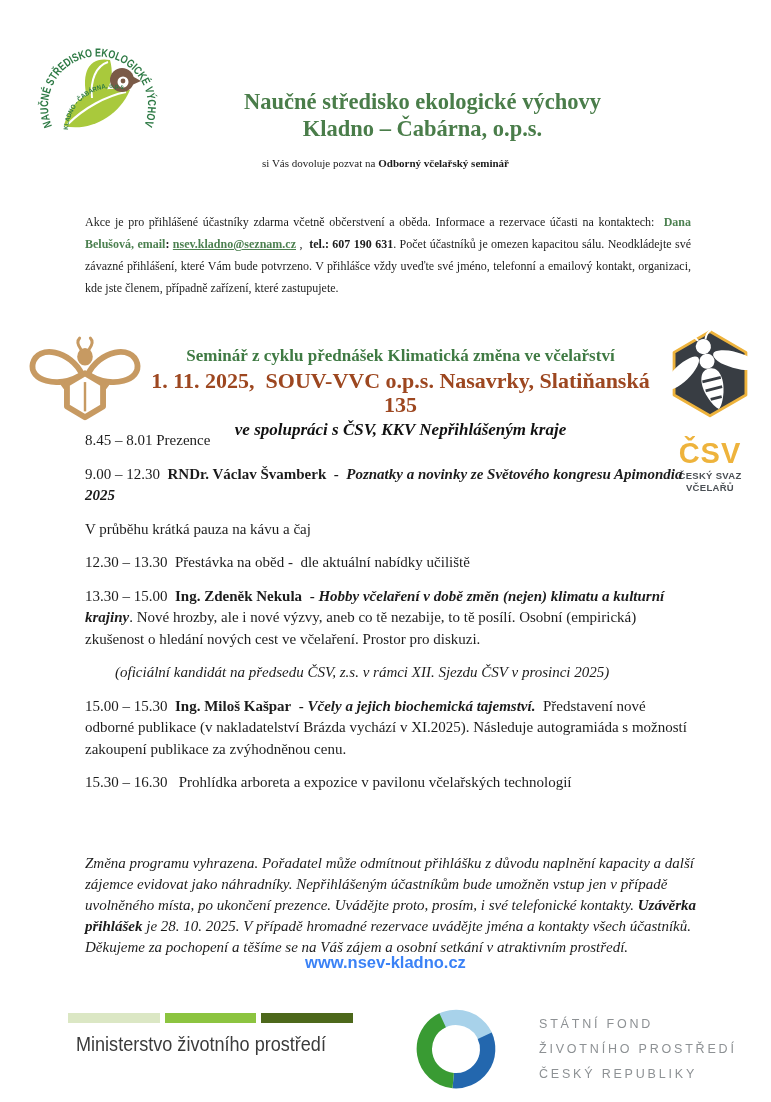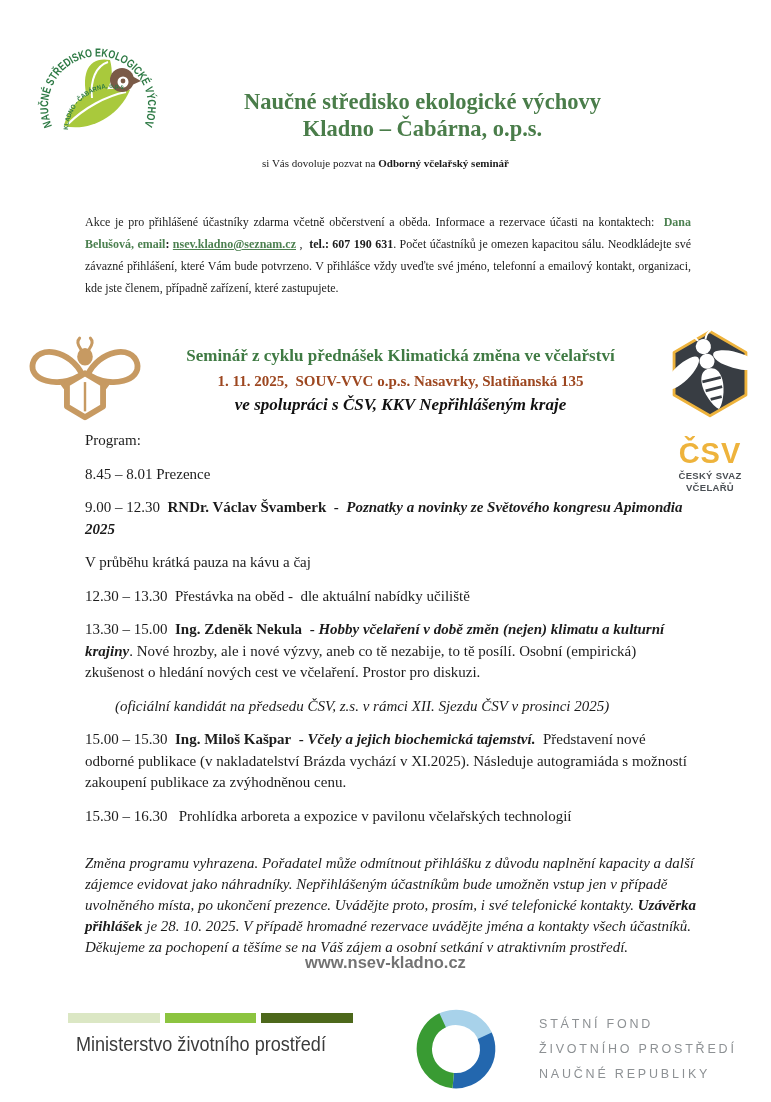--- a/index.html
+++ b/index.html
@@ -20,40 +20,40 @@
   .intro { position:absolute; left:85px; top:199px; width:606px; font-size:12px;
            line-height:22px; text-align:justify; }
   .green-b { color:#4c8050; font-weight:bold; }
   .email-link { color:#4c8050; font-weight:bold; text-decoration:underline; cursor:pointer; }
 
   
   .bee-logo { position:absolute; left:24px; top:336px; }
   .sem-text { position:absolute; left:148px; top:344px; width:505px; text-align:center;
               font-weight:bold; font-size:17px; line-height:24.5px; }
   .sem1 { color:#3f7a43; }
-  .sem2 { color:#9d4720; font-size:15px; }
+  .sem2 { color:#9d4720; font-size:22px; }
   .sem3 { color:#111111; font-style:italic; }
   .csv-logo { position:absolute; left:652px; top:328px; width:116px; text-align:center; }
   .csv-abbr { font-family:"Liberation Sans",sans-serif; font-weight:bold; font-size:29px;
               color:#eeb33c; letter-spacing:1px; line-height:28px; margin-top:11px; }
   .csv-name { font-family:"Liberation Sans",sans-serif; font-size:9.5px; font-weight:bold;
               color:#4a4f54; line-height:12px; margin-top:3px; letter-spacing:.3px; }
 
   
   .program { position:absolute; left:85px; top:430px; width:608px; font-size:15px; line-height:21.5px; }
   .program p { margin:0 0 12px 0; }
   .note { padding-left:30px; font-style:italic; }
 
   
   .closing { position:absolute; left:85px; top:838px; width:614px; font-size:15px; line-height:21px;font-style:italic; }
   .blk { display:block; }
 
   
   .website { position:absolute; left:0; top:953px; width:771px; text-align:center;
-             font-family:"Liberation Sans",sans-serif; font-weight:bold; font-size:16.5px; color:#737373; }
+             font-family:"Liberation Sans",sans-serif; font-weight:bold; font-size:16.5px; color:#3b82f6; }
   .ministry { position:absolute; left:68px; top:1013px; width:300px; }
   .bars { display:flex; gap:5px; height:10px; width:285px; }
   .bar1 { flex:1; background:#dbe7c4; }
   .bar2 { flex:1; background:#8cc440; }
   .bar3 { flex:1; background:#4d681b; }
   .ministry-name { margin:9px 0 0 8px; font-family:"Liberation Sans",sans-serif; font-size:21px;
                    color:#3b3b3b; transform:scaleX(.86); transform-origin:left; white-space:nowrap; }
   .sfzp { position:absolute; left:408px; top:1001px; display:flex; align-items:center; gap:35px; }
   .sfzp-text { font-family:"Liberation Sans",sans-serif; font-size:12.5px; letter-spacing:2.8px;
                color:#8d9194; line-height:25px; white-space:nowrap; }
@@ -136,21 +136,20 @@
       </g>
     </svg>
     <div class="csv-abbr">ČSV</div>
     <div class="csv-name">
       <div>ČESKÝ SVAZ</div>
       <div>VČELAŘŮ</div>
     </div>
   </div>
 
   <div class="program">
-    <p>Program:</p>
     <p><span>8.45 – 8.01 </span><span>Prezence</span></p>
     <p><span>9.00 – 12.30&nbsp; </span><span class="b">RNDr. Václav Švamberk</span><span class="b">&nbsp; -&nbsp; </span><span class="bi">Poznatky a novinky ze Světového kongresu Apimondia 2025</span></p>
     <p>V průběhu krátká pauza na kávu a čaj</p>
     <p><span>12.30 – 13.30&nbsp; </span><span>Přestávka na oběd -&nbsp; dle aktuální nabídky učiliště</span></p>
     <p><span>13.30 – 15.00&nbsp; </span><span class="b">Ing. Zdeněk Nekula</span><span class="b">&nbsp; -&nbsp;</span><span class="bi">Hobby včelaření v době změn (nejen) klimatu a kulturní krajiny</span><span>. Nové hrozby, ale i nové výzvy, aneb co tě nezabije, to tě posílí. Osobní (empirická) zkušenost o hledání nových cest ve včelaření. Prostor pro diskuzi.</span></p>
     <p class="note">(oficiální kandidát na předsedu ČSV, z.s. v rámci XII. Sjezdu ČSV v prosinci 2025)</p>
     <p><span>15.00 – 15.30&nbsp; </span><span class="b">Ing. Miloš Kašpar</span><span class="b">&nbsp; -&nbsp;</span><span class="bi">Včely a jejich biochemická tajemství.</span><span>&nbsp; Představení nové odborné publikace (v nakladatelství Brázda vychází v XI.2025). Následuje autogramiáda s&nbsp;možností zakoupení publikace za zvýhodněnou cenu.</span></p>
     <p><span>15.30 – 16.30&nbsp;&nbsp; </span><span>Prohlídka arboreta a expozice v pavilonu včelařských technologií</span></p>
   </div>
 
@@ -172,17 +171,17 @@
 
   <div class="sfzp">
     <svg width="96" height="96" viewBox="0 0 100 100">
       <path d="M 31.1,23.0 A 33,33 0 0 1 81.9,41.5" stroke="#a8d2ea" stroke-width="16" fill="none"></path>
       <path d="M 79.9,36.1 A 33,33 0 0 1 47.1,82.9" stroke="#2367ae" stroke-width="16" fill="none"></path>
       <path d="M 47.1,82.9 A 33,33 0 0 1 36.1,20.1" stroke="#399b33" stroke-width="16" fill="none"></path>
     </svg>
     <div class="sfzp-text">
       <div>STÁTNÍ FOND</div>
       <div>ŽIVOTNÍHO PROSTŘEDÍ</div>
-      <div>NAUČNÉ REPUBLIKY</div>
+      <div>ČESKÝ REPUBLIKY</div>
     </div>
   </div>
 
 </div>
 
 </body></html>

